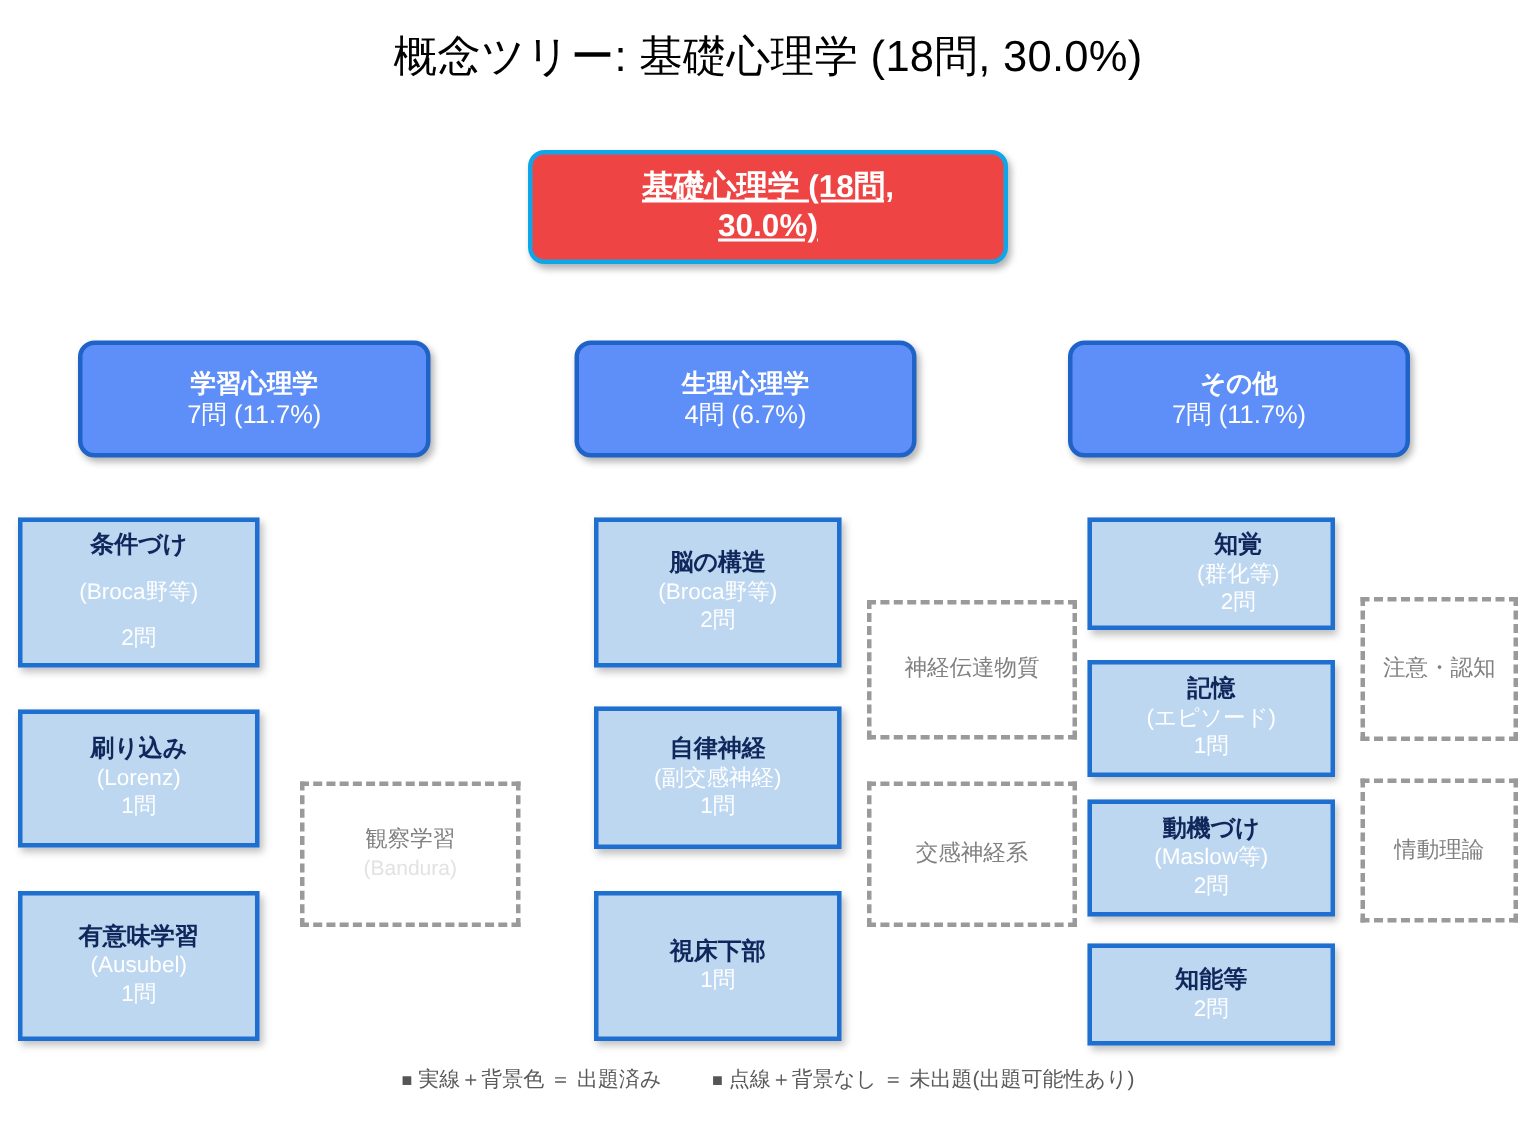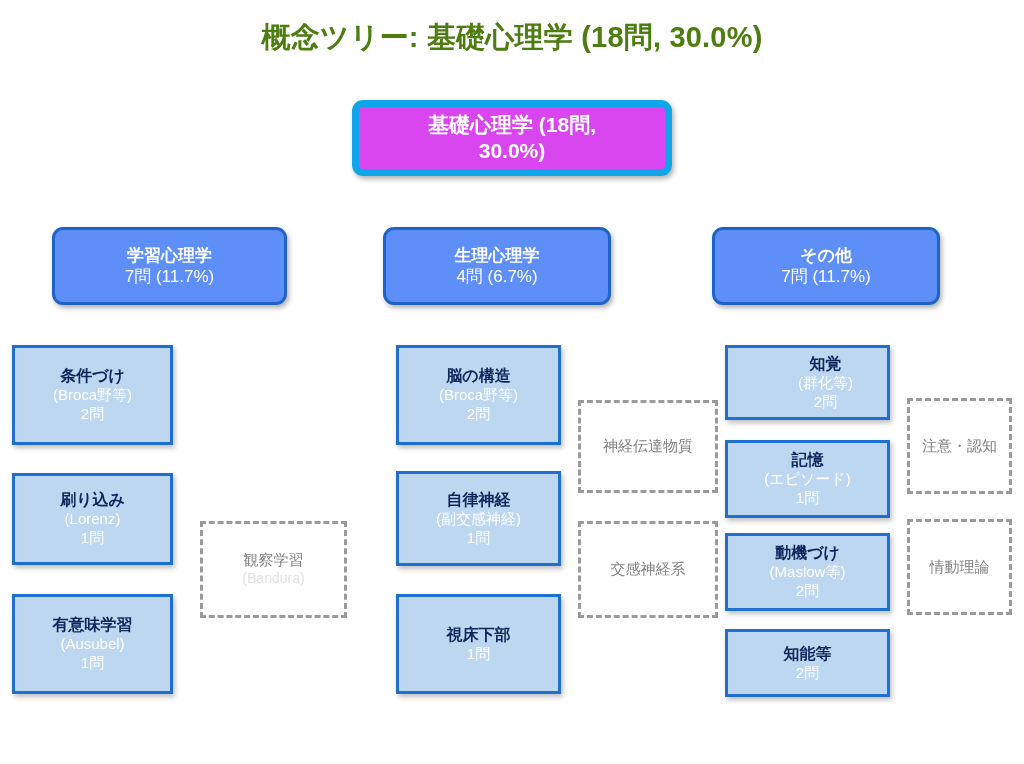--- a/index.html
+++ b/index.html
@@ -9,45 +9,46 @@
     background:#ffffff;
     font-family:"Liberation Sans","DejaVu Sans",sans-serif;
     overflow:hidden;
   }
   #canvas{position:relative;width:1024px;height:764px;}
 
   
   .page-title{
     position:absolute;left:0;top:18px;width:1024px;
     text-align:center;
-    font-size:29px;font-weight:bold;
-    color:#4d7c0f;
+    font-size:29px;font-weight:normal;
+    color:#000000;
     letter-spacing:0.2px;
     white-space:nowrap;
   }
 
   
   .node{
     position:absolute;
     box-sizing:border-box;
     display:flex;flex-direction:column;
     align-items:center;justify-content:center;
     text-align:center;
     line-height:1.25;
   }
   .node .l1{font-weight:bold;}
   .node .l2,.node .l3{font-weight:normal;}
 
   
   .node.root{
-    background:#d946ef;
-    border:7px solid #0ea5e9;
+    background:#ef4444;
+    border:3px solid #0ea5e9;
     border-radius:11px;
     box-shadow:2px 3px 5px rgba(0,0,0,.30);
     color:#ffffff;
+    text-decoration:underline;
   }
   .node.root .l1{font-size:21px;}
 
   
   .node.cat{
     background:#5E8EF7;
     border:3px solid #1F63C8;
     border-radius:11px;
     box-shadow:2px 3px 5px rgba(0,0,0,.30);
     color:#ffffff;
@@ -103,21 +104,21 @@
   <div class="node cat" style="left:383px;top:227px;width:228px;height:78px;">
     <div class="l1">生理心理学</div>
     <div class="l2">4問 (6.7%)</div>
   </div>
 
   <div class="node cat" style="left:712px;top:227px;width:228px;height:78px;">
     <div class="l1">その他</div>
     <div class="l2">7問 (11.7%)</div>
   </div>
 
-  <div class="node leaf" style="left:12px;top:345px;width:161px;height:100px;">
+  <div class="node leaf" style="left:12px;top:345px;width:161px;height:100px;gap:12px;">
     <div class="l1">条件づけ</div>
     <div class="l2">(Broca野等)</div>
     <div class="l3">2問</div>
   </div>
 
   <div class="node leaf" style="left:12px;top:473px;width:161px;height:92px;">
     <div class="l1">刷り込み</div>
     <div class="l2">(Lorenz)</div>
     <div class="l3">1問</div>
   </div>
@@ -183,14 +184,21 @@
   </div>
 
   <div class="node dashed" style="left:907px;top:398px;width:105px;height:96px;">
     <div class="l1">注意・認知</div>
   </div>
 
   <div class="node dashed" style="left:907px;top:519px;width:105px;height:96px;">
     <div class="l1">情動理論</div>
   </div>
 
+  <div class="legend">
+    <span class="mark">■</span>
+    <span>実線＋背景色 ＝ 出題済み</span>
+    <span class="gap"></span>
+    <span class="mark">■</span>
+    <span>点線＋背景なし ＝ 未出題(出題可能性あり)</span>
+  </div>
 
 </div>
 
 </body></html>

